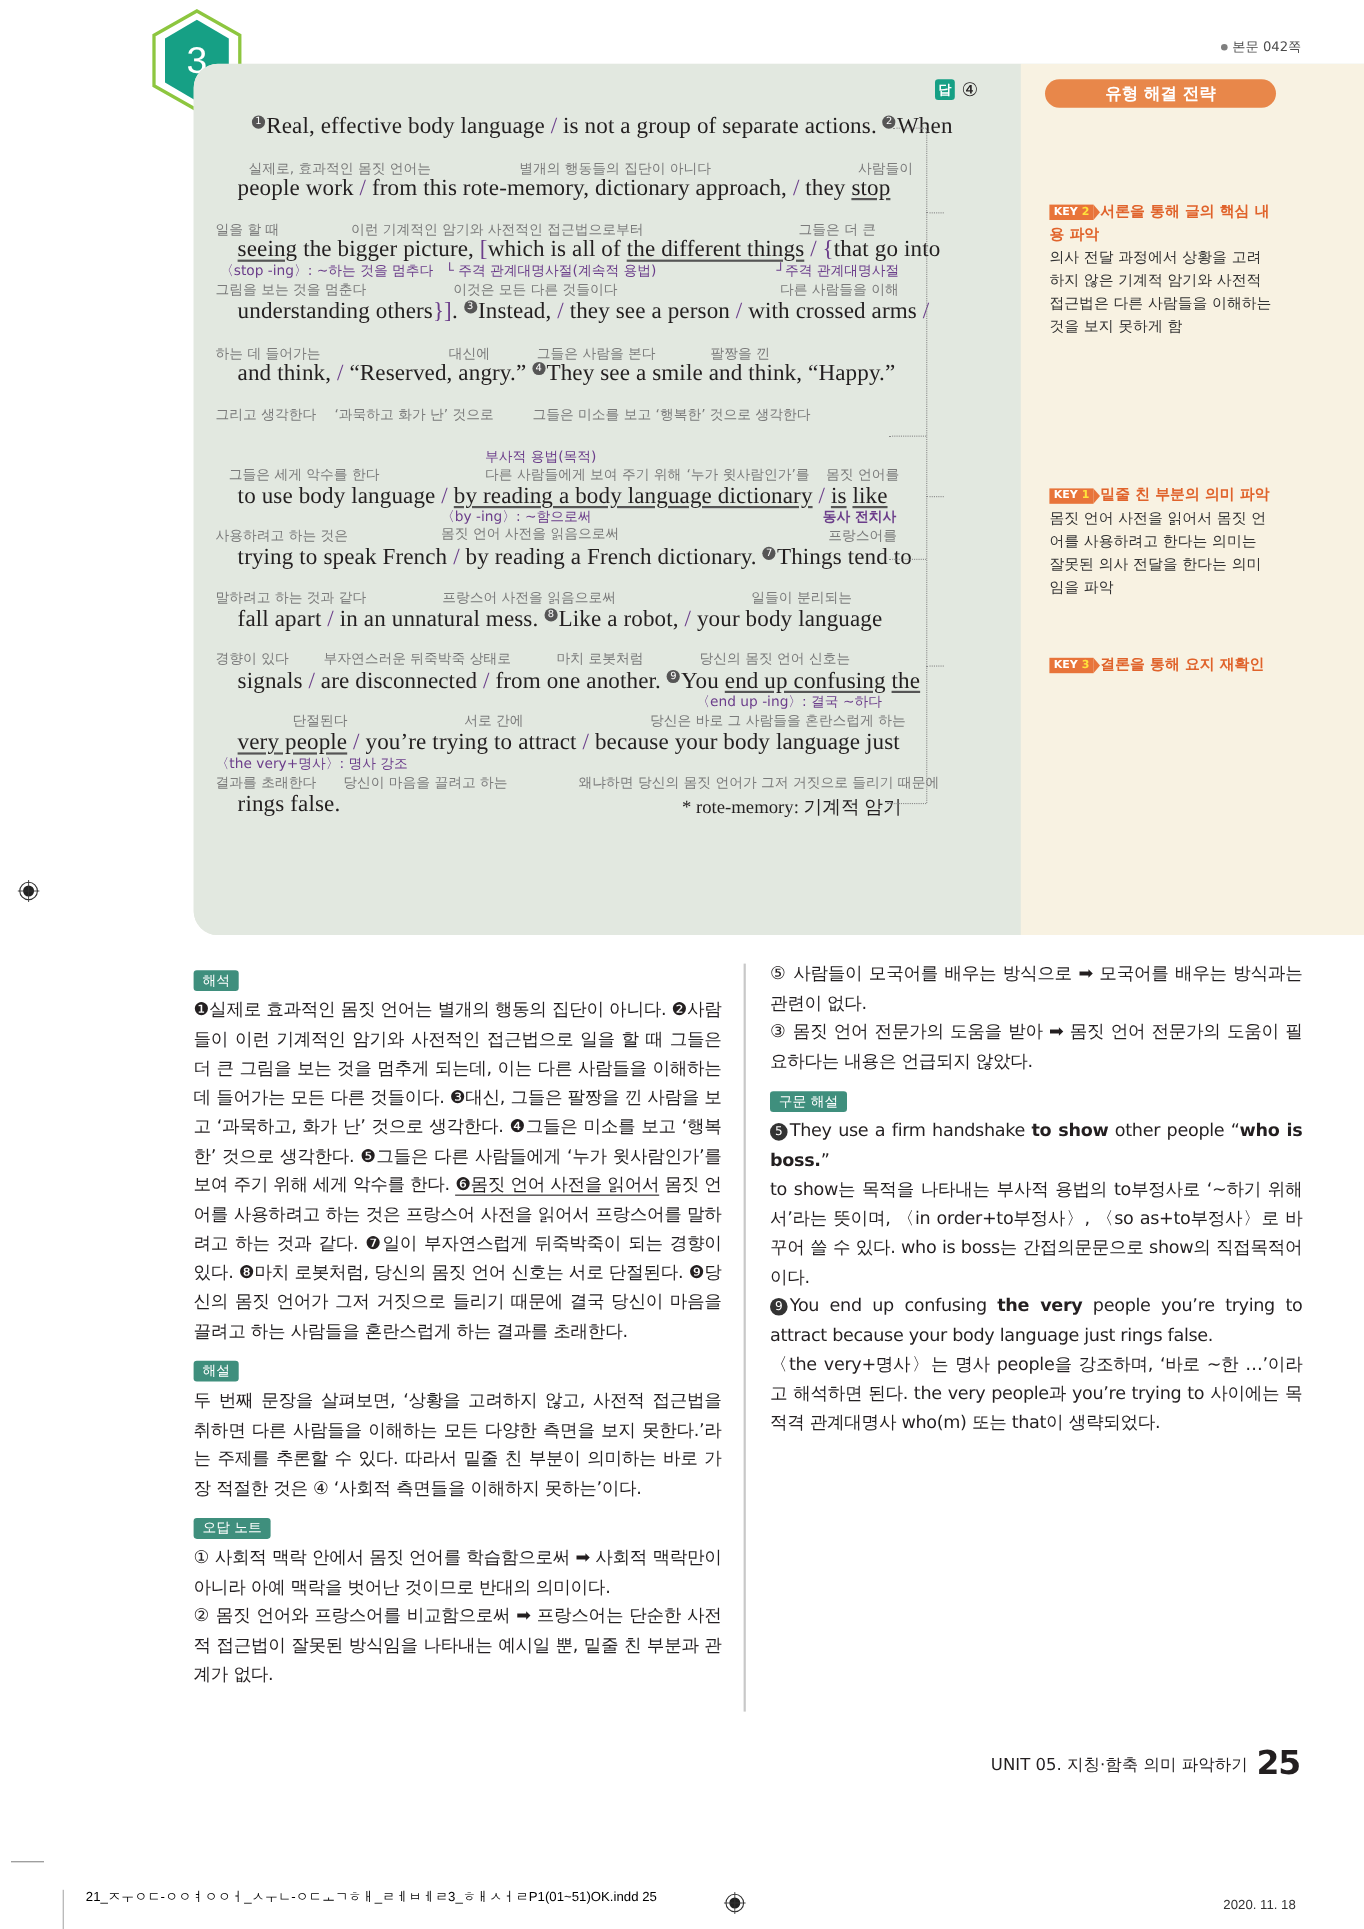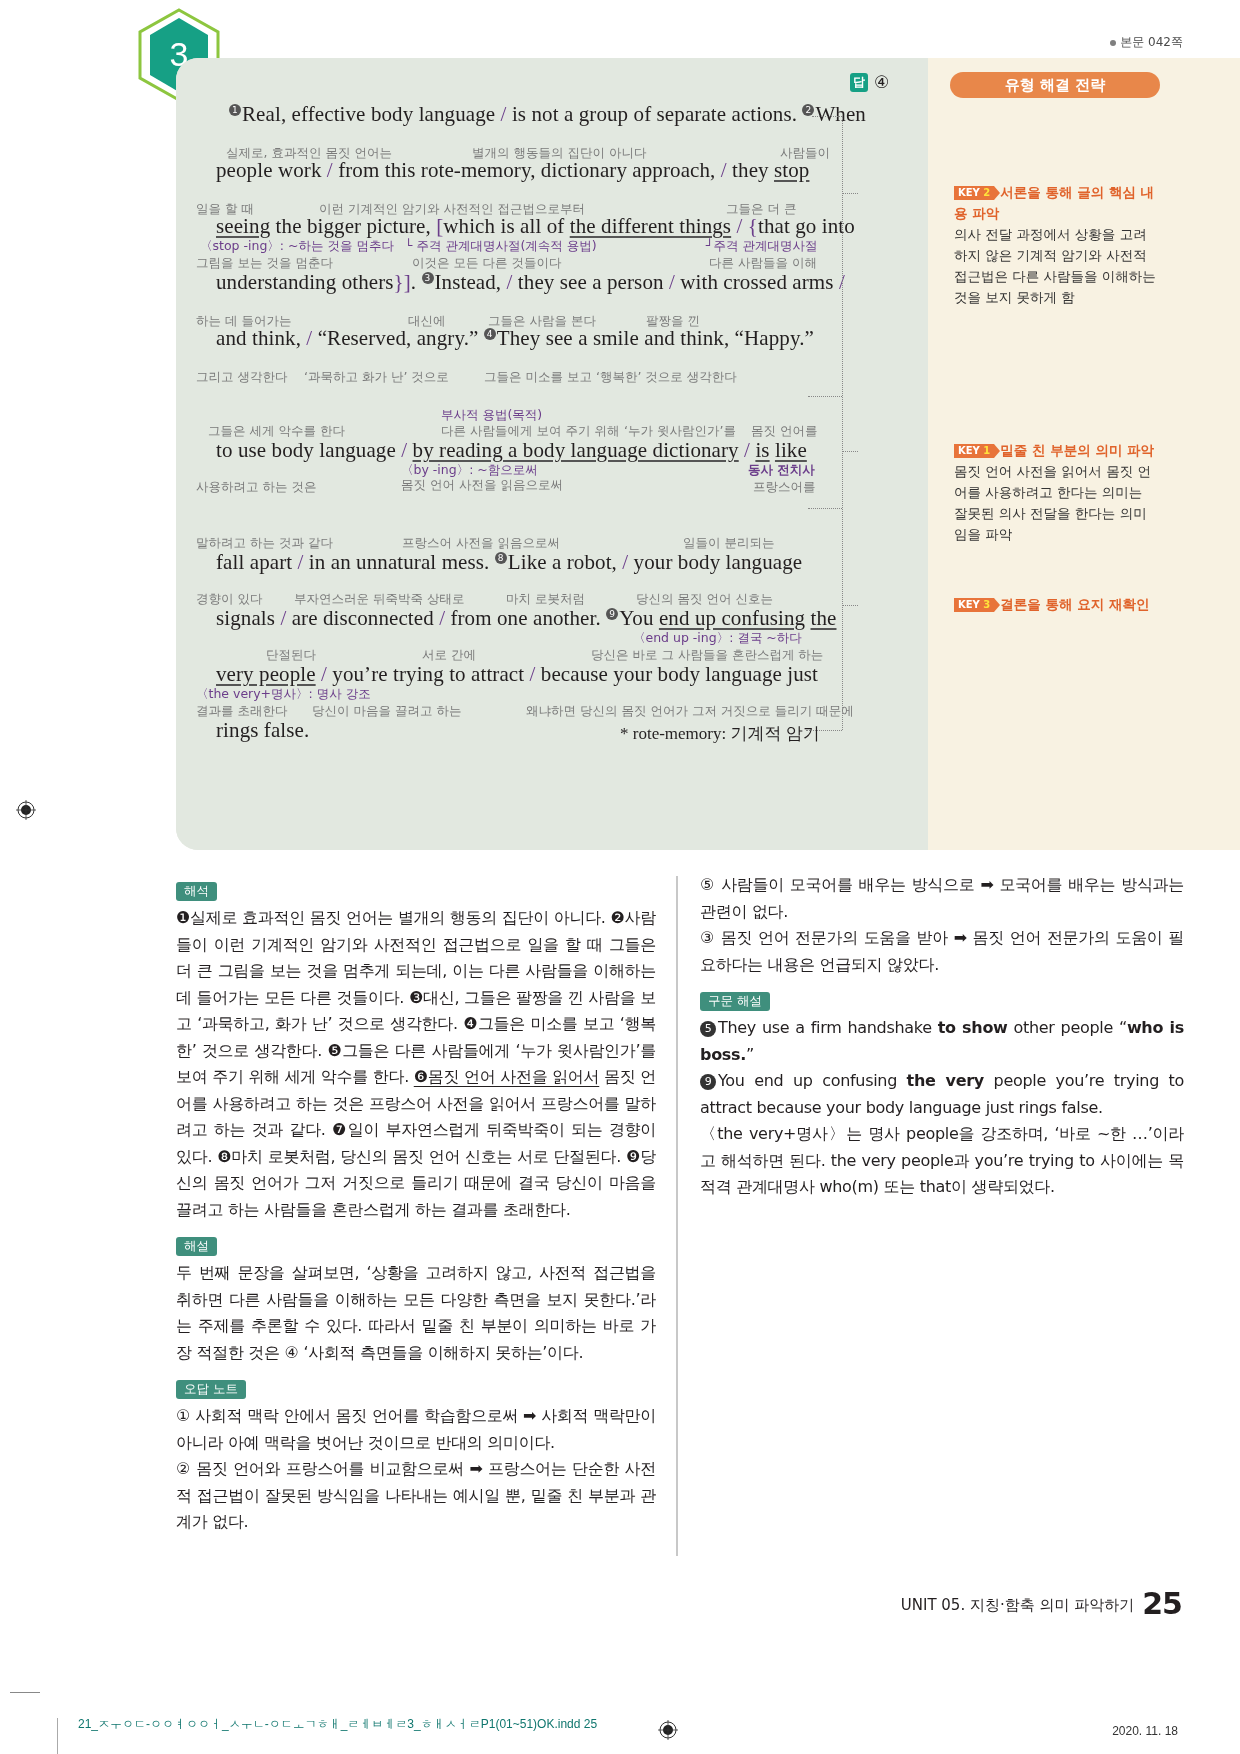--- a/index.html
+++ b/index.html
@@ -48,21 +48,21 @@
   .body-text { font-size: 16px; line-height: 26.5px; color:#231f20; text-align: justify; letter-spacing: -0.3px; }
   .c-num { display:inline-block; width:16px; height:16px; border-radius:50%; background:#333; color:#fff; font-size:11px; text-align:center; line-height:16px; margin-right:2px; vertical-align:1px; }
   .uline { text-decoration: underline; text-underline-offset: 4px; }
 
   .unit-footer { position:absolute; right: 58px; top: 1586px; font-size: 15px; color:#231f20; }
   .unit-footer .pnum { font-size: 30px; font-weight:bold; margin-left: 8px; vertical-align: -4px; letter-spacing:-1px; }
 
   .crop-mark { position:absolute; left: 10px; top: 1692px; width: 30px; height:1px; background:#888; }
   .crop-v { position:absolute; left: 57px; top: 1718px; width:1px; height: 36px; background:#aaa; }
   .reg-mark { position:absolute; width: 20px; height: 20px; }
-  .slug-left { position:absolute; left: 78px; top: 1716px; font-size: 12px; color:#0f766e; font-family:"Liberation Sans", sans-serif; }
+  .slug-left { position:absolute; left: 78px; top: 1716px; font-size: 12px; color:#000000; font-family:"Liberation Sans", sans-serif; }
   .slug-right { position:absolute; right: 62px; top: 1724px; font-size: 12px; color:#333; font-family:"Liberation Sans", sans-serif; }
 </style>
 </head>
 <body>
 
 <div class="hex-badge">
   <svg viewBox="0 0 82 94">
     <polygon points="41,2 80,24 80,70 41,92 2,70 2,24" fill="none" stroke="#8dc63f" stroke-width="3"></polygon>
     <polygon points="41,10 70,27 70,67 41,84 12,67 12,27" fill="#16a085"></polygon>
     <text x="41" y="58" font-family="Liberation Sans, sans-serif" font-size="34" fill="#ffffff" text-anchor="middle">3</text>
@@ -116,20 +116,21 @@
   <div class="kor-line" style="top:365px; left:448px;">‘누가 윗사람인가’를</div>
   <div class="kor-line" style="top:365px; left:575px;">몸짓 언어를</div>
 
   <div class="eng-line" style="top:380px;">to use body language <span class="sl">/</span> <span class="ul">by reading a body language dictionary</span> <span class="sl">/</span> <span class="ul">is</span> <span class="ul">like</span></div>
   <div class="gram" style="top:404px; left:225px;">〈by -ing〉: ~함으로써</div>
   <div class="gram" style="top:404px; left:572px;font-weight:bold;">동사 전치사</div>
   <div class="kor-line" style="top:421px; left:20px;">사용하려고 하는 것은</div>
   <div class="kor-line" style="top:419px; left:225px;">몸짓 언어 사전을 읽음으로써</div>
   <div class="kor-line" style="top:421px; left:577px;">프랑스어를</div>
 
+  <div class="eng-line" style="top:436px;">trying to speak French <span class="sl">/</span> by reading a French dictionary. <span class="num">7</span>Things tend to</div>
   <div class="kor-line" style="top:477px; left:20px;">말하려고 하는 것과 같다</div>
   <div class="kor-line" style="top:477px; left:226px;">프랑스어 사전을 읽음으로써</div>
   <div class="kor-line" style="top:477px; left:507px;">일들이 분리되는</div>
 
   <div class="eng-line" style="top:492px;">fall apart <span class="sl">/</span> in an unnatural mess. <span class="num">8</span>Like a robot, <span class="sl">/</span> your body language</div>
   <div class="kor-line" style="top:533px; left:20px;">경향이 있다</div>
   <div class="kor-line" style="top:533px; left:118px;">부자연스러운 뒤죽박죽 상태로</div>
   <div class="kor-line" style="top:533px; left:330px;">마치 로봇처럼</div>
   <div class="kor-line" style="top:533px; left:460px;">당신의 몸짓 언어 신호는</div>
 
@@ -188,20 +189,21 @@
 </div>
 
 <div class="col-divider"></div>
 
 <div class="col-right">
   <div class="body-text">⑤ 사람들이 모국어를 배우는 방식으로 ➡ 모국어를 배우는 방식과는 관련이 없다.</div>
   <div class="body-text">③ 몸짓 언어 전문가의 도움을 받아 ➡ 몸짓 언어 전문가의 도움이 필요하다는 내용은 언급되지 않았다.</div>
 
   <div class="sec-badge" style="margin-top:14px;">구문 해설</div>
   <div class="body-text"><span class="c-num">5</span><span>They use a firm handshake </span><b>to show</b><span> other people “</span><b>who is boss.</b><span>”</span></div>
+  <div class="body-text">to show는 목적을 나타내는 부사적 용법의 to부정사로 ‘~하기 위해서’라는 뜻이며, 〈in order+to부정사〉, 〈so as+to부정사〉로 바꾸어 쓸 수 있다. who is boss는 간접의문문으로 show의 직접목적어이다.</div>
   <div class="body-text"><span class="c-num">9</span><span>You end up confusing </span><b>the very</b><span> people you’re trying to attract because your body language just rings false.</span></div>
   <div class="body-text">〈the very+명사〉는 명사 people을 강조하며, ‘바로 ~한 …’이라고 해석하면 된다. the very people과 you’re trying to 사이에는 목적격 관계대명사 who(m) 또는 that이 생략되었다.</div>
 </div>
 
 <div class="unit-footer"><span>UNIT 05. 지칭·함축 의미 파악하기</span><span class="pnum">25</span></div>
 
 <div class="crop-mark"></div>
 <div class="crop-v"></div>
 <div class="slug-left">21_ㅈㅜㅇㄷ-ㅇㅇㅕㅇㅇㅓ_ㅅㅜㄴ-ㅇㄷㅗㄱㅎㅐ_ㄹㅔㅂㅔㄹ3_ㅎㅐㅅㅓㄹP1(01~51)OK.indd   25</div>
 <svg class="reg-mark" style="left:658px; top:1720px;" viewBox="0 0 20 20">

